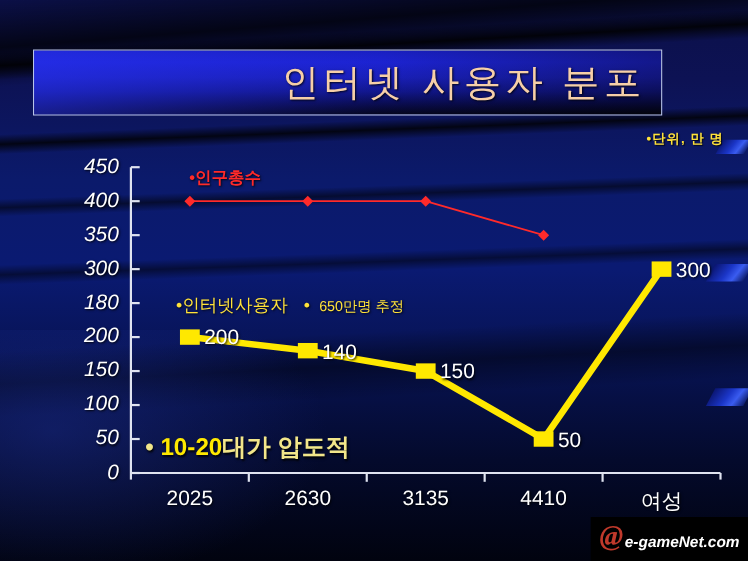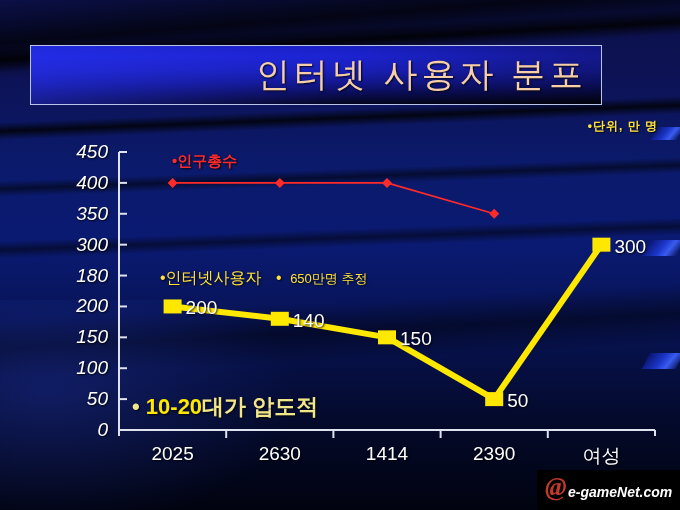--- a/index.html
+++ b/index.html
@@ -293,22 +293,22 @@
         <div class="ylabel" style="top: 306.444px;">200</div>
         <div class="ylabel" style="top: 275.556px;">180</div>
         <div class="ylabel" style="top: 244.667px;">300</div>
         <div class="ylabel" style="top: 213.778px;">350</div>
         <div class="ylabel" style="top: 182.889px;">400</div>
         <div class="ylabel" style="top: 152px;">450</div>
       </div>
     <div id="xlabels">
         <div class="xlabel" style="left: 172.6px;">2025</div>
         <div class="xlabel" style="left: 279.8px;">2630</div>
-        <div class="xlabel" style="left: 387px;">1414</div>
-        <div class="xlabel" style="left: 494.2px;">2390</div>
+        <div class="xlabel" style="left: 387px;">3135</div>
+        <div class="xlabel" style="left: 494.2px;">4410</div>
         <div class="xlabel" style="left: 601.4px;">여성</div>
       </div>
     <div id="dlabels">
         <div class="dlabel" style="left: 185.6px; top: 308.444px;">200</div>
         <div class="dlabel" style="left: 292.8px; top: 320.8px;">140</div>
         <div class="dlabel" style="left: 400px; top: 339.333px;">150</div>
         <div class="dlabel" style="left: 507.2px; top: 401.111px;">50</div>
         <div class="dlabel" style="left: 614.4px; top: 246.667px;">300</div>
       </div>
 

